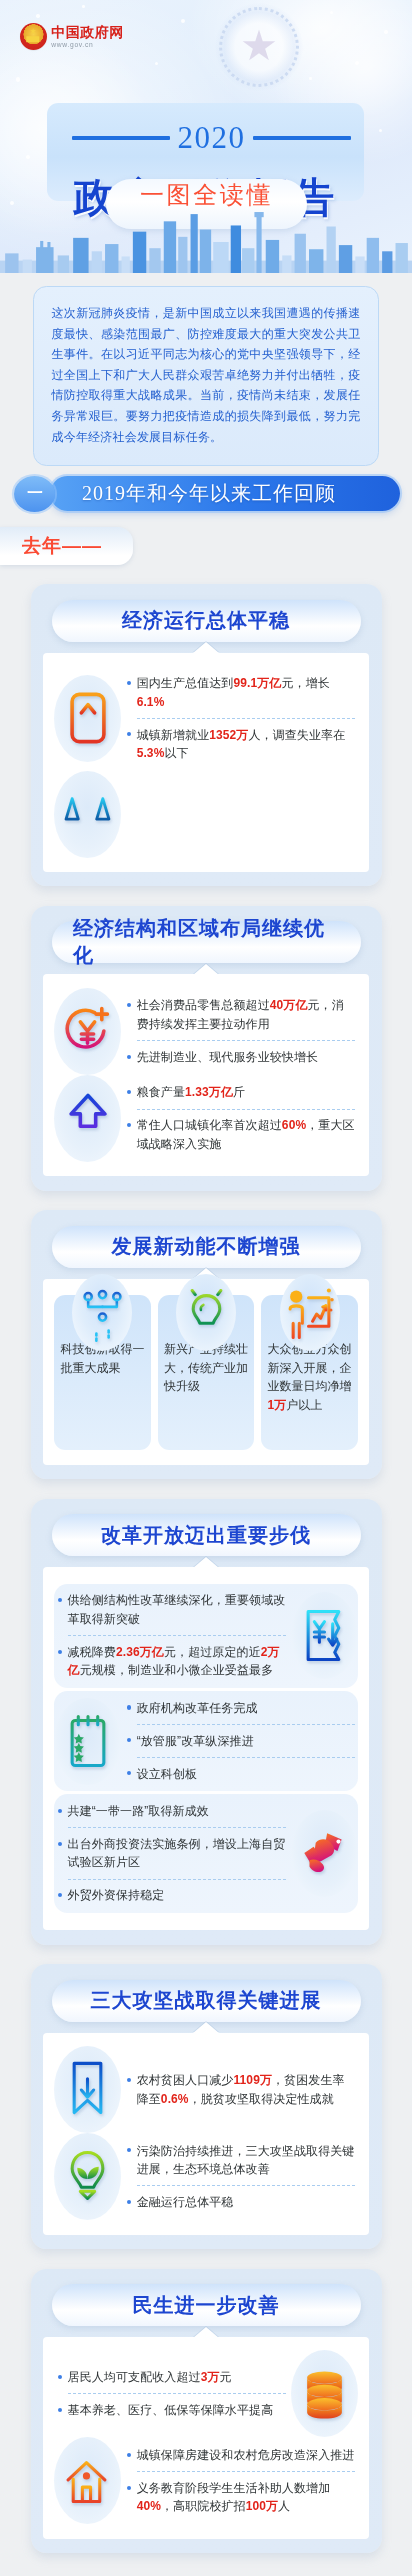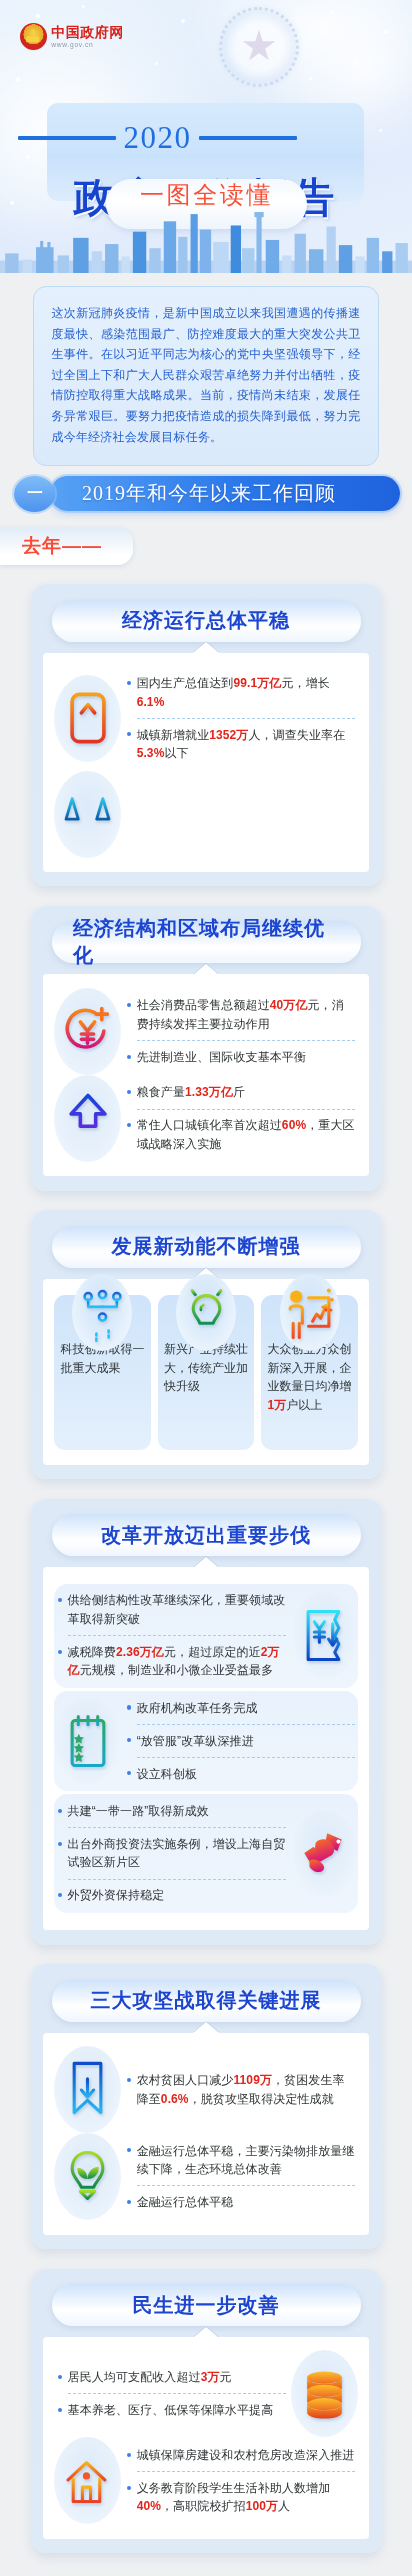--- a/index.html
+++ b/index.html
@@ -57,21 +57,21 @@
     width:13.4px;height:5.7px;background:#f6d341; border-radius:0.5px;
   }
   .brand .btxt .bt1 { color:#d7221b; font-size:14px; font-weight:bold; letter-spacing:0.5px; line-height:1.05;}
   .brand .btxt .bt2 { color:#8e9aa6; font-size:6.7px; letter-spacing:0.7px; margin-top:1.5px;}
 
   .titlebox {
     position:absolute; left:47px; top:103px; width:317px; height:98px;
     background:linear-gradient(180deg,#d6eafd 0%,#c9e2fb 55%,#dcecfd 100%);
     border-radius:11.3px;
   }
-  .year-row { position:absolute; left:11px; right:0; top:120px; }
+  .year-row { position:absolute; left:11px; right:0; top:120px; text-align:center; }
   .year-row .yline{ display:inline-block; width:98px; height:3.6px; background:#1f6fe0; vertical-align:middle; margin:0 7.2px; border-radius:1px;}
   .year-row .ynum{ display:inline-block; font-size:31px; color:#1f6fe0; font-weight:300; vertical-align:middle; letter-spacing:1.5px;
     font-family:"Liberation Serif",serif;}
 
   .maintitle {
     position:absolute; left:0; right:0; top:170px; text-align:center;
     font-size:40px; font-weight:bold; color:#1544cf; letter-spacing:4.1px;
     text-shadow:1px 1.5px 0 rgba(255,255,255,.9), 2.1px 3.1px 3.6px rgba(90,130,200,.35);
   }
   .pill-sub {
@@ -374,21 +374,21 @@
   </svg>
             </div>
             <div class="bullets">
               <div class="bi">
             <span class="dot"></span>
             <span class="btext">社会消费品零售总额超过<span class="hl">40万亿</span>元，消费持续发挥主要拉动作用</span>
           </div>
               <div class="sep"></div>
               <div class="bi">
             <span class="dot"></span>
-            <span class="btext">先进制造业、国际收支基本平衡</span>
+            <span class="btext">先进制造业、现代服务业较快增长</span>
           </div>
             </div>
           </div>
           <div class="row">
             <div class="icon-oval">
               <svg width="44" height="54" viewBox="0 0 86 104">
     <defs>
                   <linearGradient id="g4" x1="0" y1="0" x2="0" y2="1">
                     <stop offset="0" stop-color="#1546d8"></stop>
                     <stop offset="1" stop-color="#5b2de0"></stop>
@@ -659,21 +659,21 @@
     </g>
     <g fill="url(#g12)">
       <path d="M44 62 C44 48 34 40 24 40 C24 54 32 62 44 62Z"></path>
       <path d="M44 62 C44 46 56 38 66 38 C66 54 56 62 44 62Z"></path>
     </g>
   </svg>
             </div>
             <div class="bullets">
               <div class="bi">
             <span class="dot"></span>
-            <span class="btext">金融运行总体平稳，主要污染物排放量继续下降，生态环境总体改善</span>
+            <span class="btext">污染防治持续推进，三大攻坚战取得关键进展，生态环境总体改善</span>
           </div>
               <div class="sep"></div>
               <div class="bi">
             <span class="dot"></span>
             <span class="btext">金融运行总体平稳</span>
           </div>
             </div>
           </div>
         </div>
   </div>

